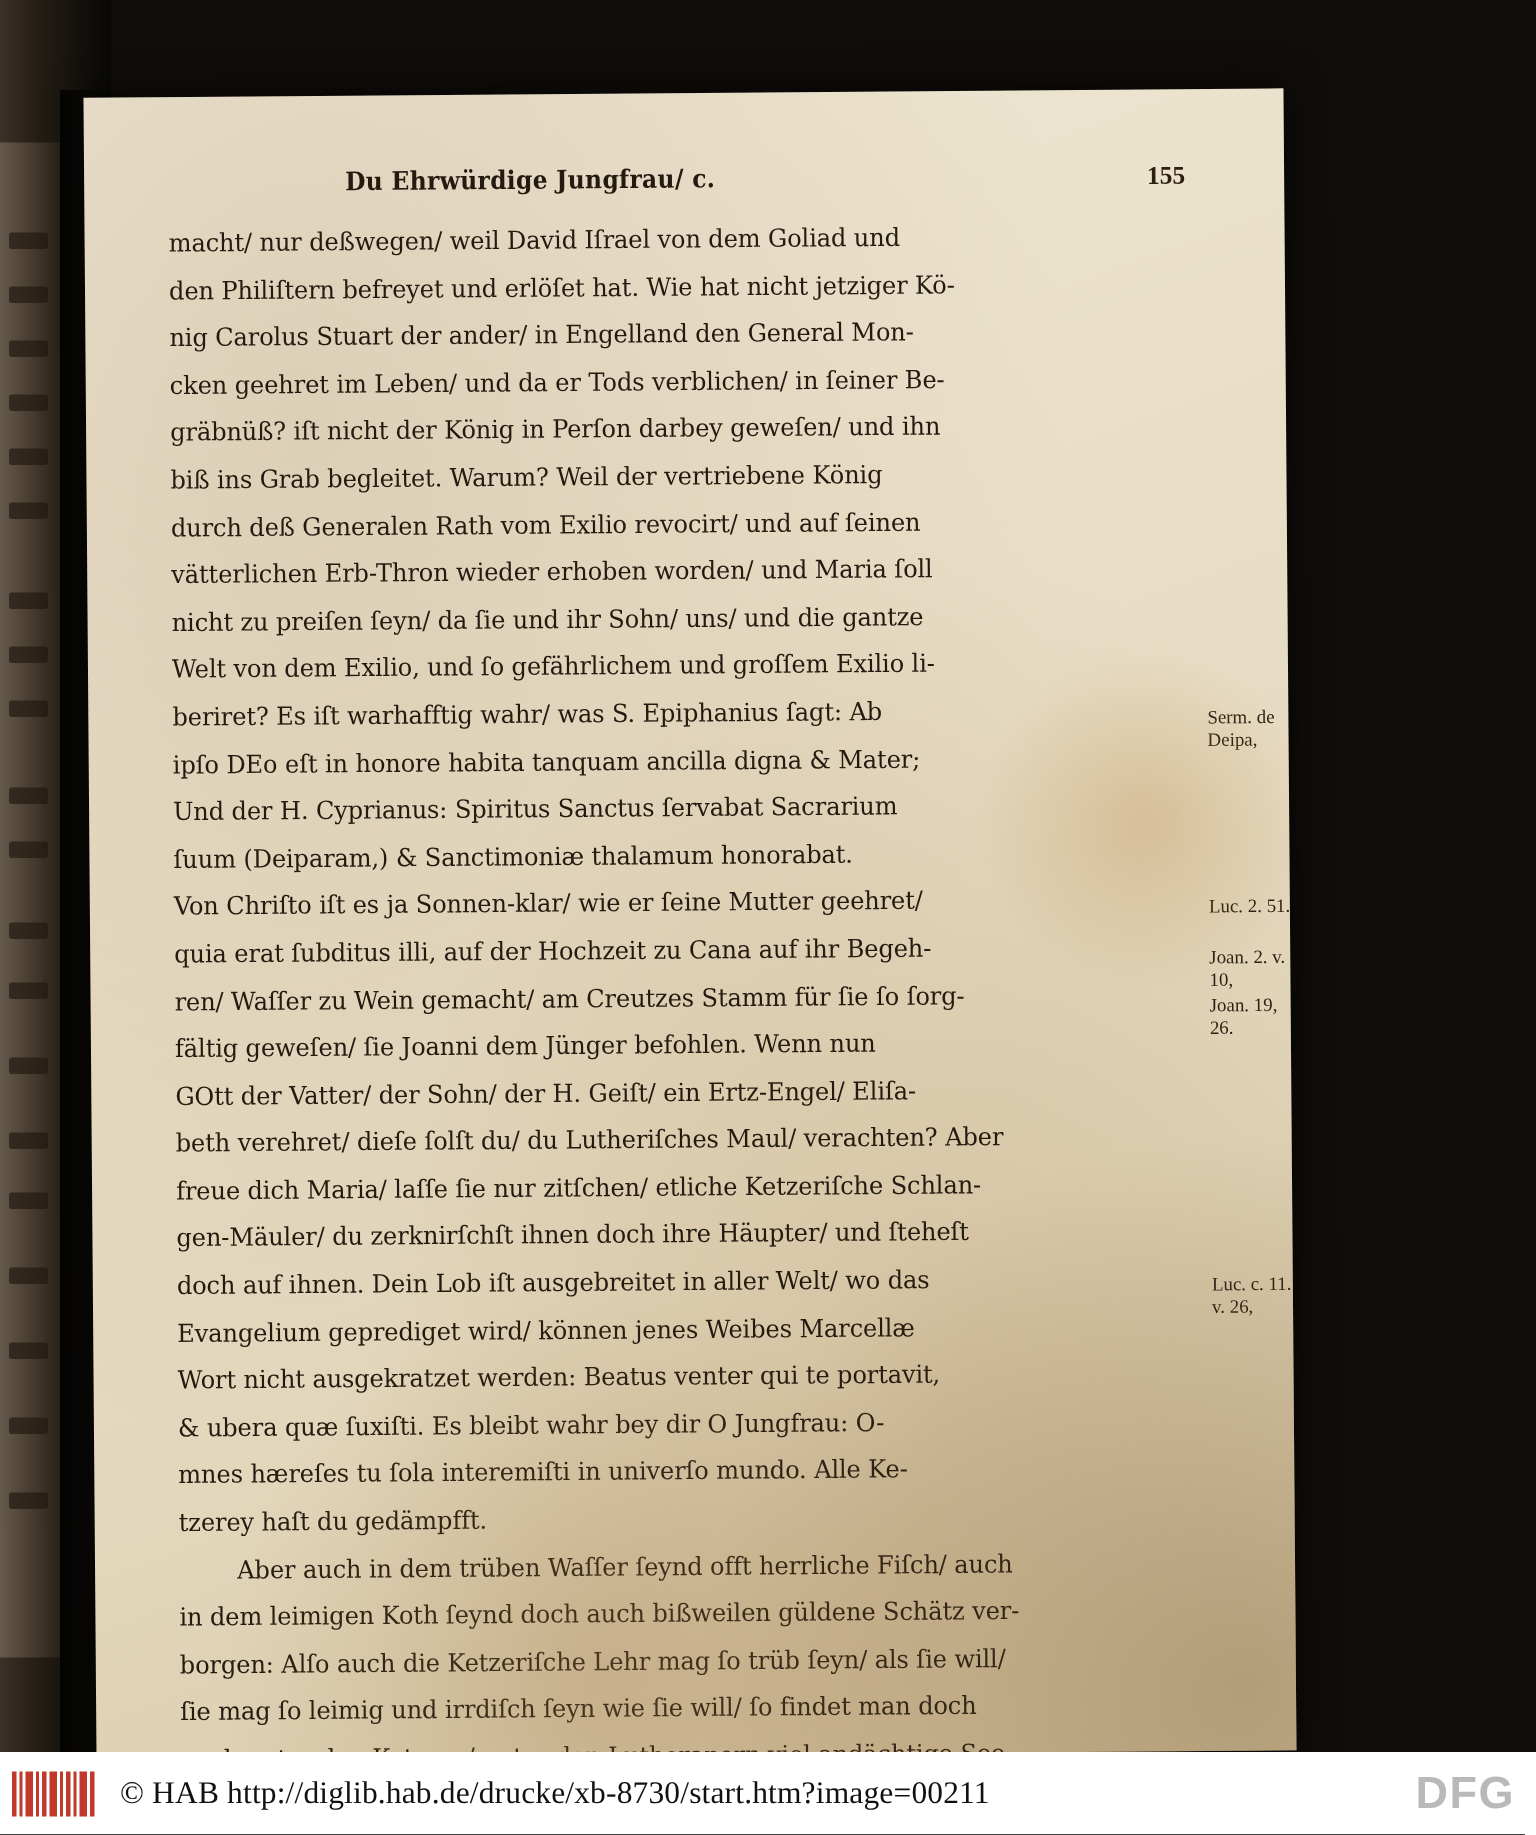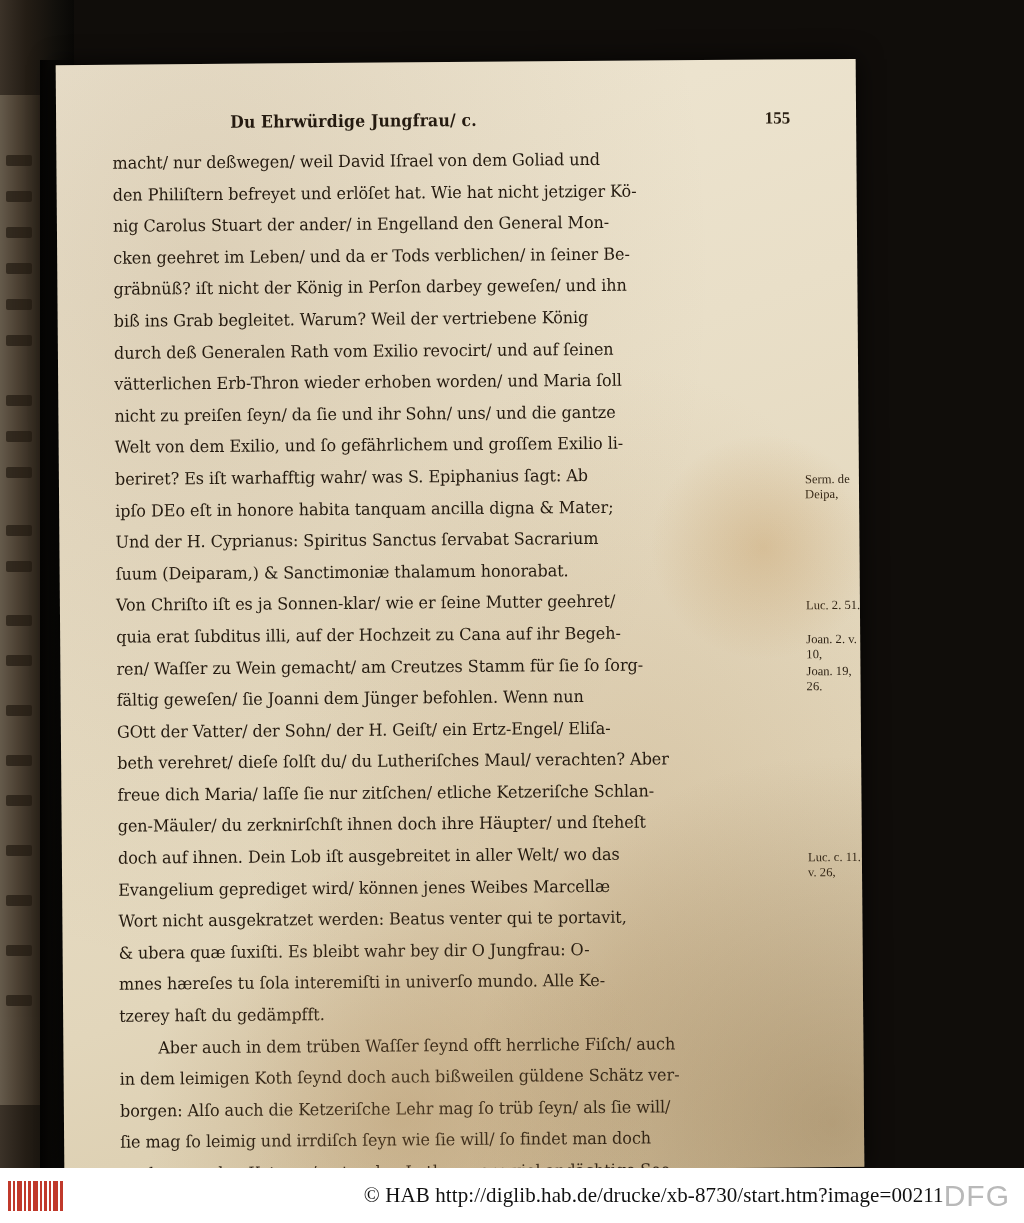--- a/index.html
+++ b/index.html
@@ -195,30 +195,30 @@
   }
   .bar {
     width: 3px;
     height: 30px;
     background: #c0392b;
   }
   .bar.b2 { width: 2px; }
   .bar.b3 { width: 5px; }
   #copyright-text {
     flex: 1;
-    text-align: right;
+    text-align: left;
     font-family: "Liberation Serif", serif;
     font-size: 21px;
     color: #111;
     letter-spacing: .1px;
   }
   #dfg-logo {
     margin-right: 14px;
     font-family: "Liberation Sans", sans-serif;
-    font-weight: normal;
+    font-weight: bold;
     font-size: 30px;
     letter-spacing: 1px;
     color: #b9b9b9;
   }
 </style>
 </head>
 <body>
 
 <div id="scan-root">
 

